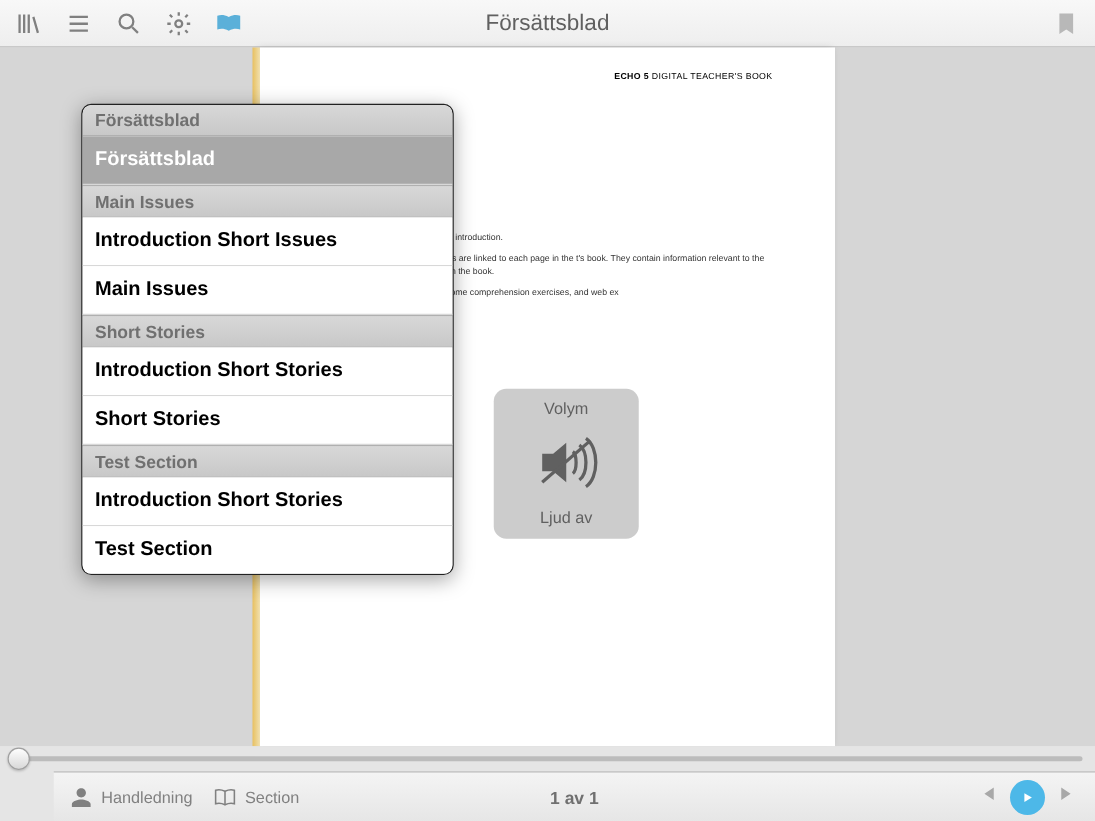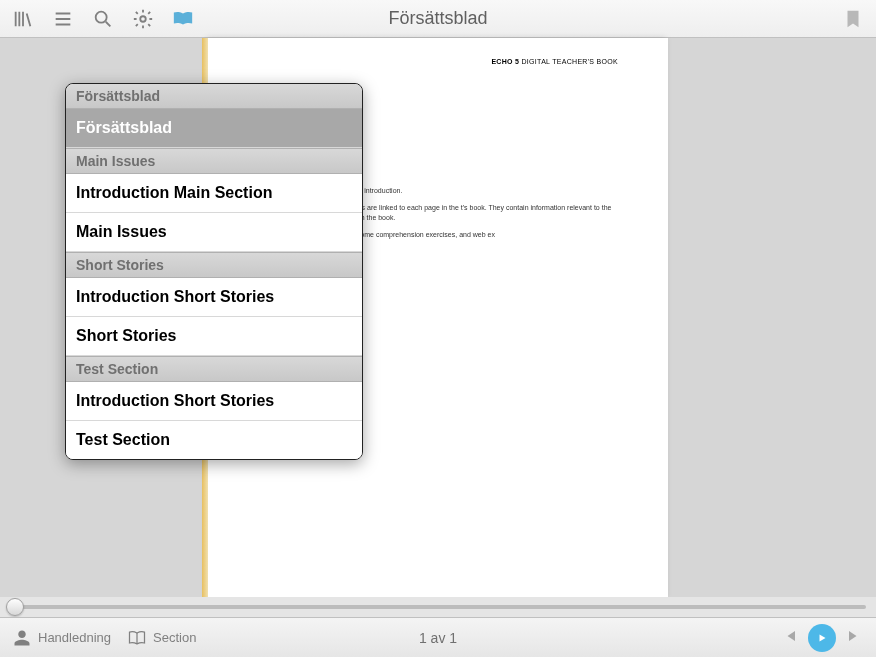--- a/index.html
+++ b/index.html
@@ -127,25 +127,26 @@
     }
     .slider-track { height:4px; background:#bcbcbc; border-radius:2px; flex:1; position:relative;}
     .slider-thumb { position:absolute; left:-4px; top:-7px; width:18px; height:18px; border-radius:50%; background:linear-gradient(#fefefe,#d8d8d8); border:1px solid #a0a0a0; box-shadow:0 1px 2px rgba(0,0,0,0.2);}
     .bottombar {
       height:40px;
       background: linear-gradient(#f4f4f4,#e6e6e6);
       border-top:1px solid #c0c0c0;
       display:flex; align-items:center;
       padding: 0 12px;
       position:relative;
+      margin-left:43px;
     }
     .bottom-left { display:flex; gap:16px; align-items:center; }
     .bottom-item { display:flex; gap:6px; align-items:center; color:#808080; font-size:13px; cursor:pointer;}
     .bottom-item svg { width:20px; height:20px; }
-    .bottom-center { position:absolute; left:0; right:0; text-align:center; color:#707070; font-size:14px; pointer-events:none;}
+    .bottom-center { position:absolute; left:0; right:0; text-align:center; color:#707070; font-size:14px; pointer-events:none;font-weight:bold;}
     .bottom-right { margin-left:auto; display:flex; gap:8px; align-items:center; }
     .play-btn { width:28px;height:28px; border-radius:50%; background:#4db8e8; display:flex;align-items:center;justify-content:center; cursor:pointer;}
     .play-btn svg { width:12px;height:12px; fill:#fff; }
     .skip-btn { color:#a0a0a0; cursor:pointer;}
     .skip-btn svg {width:20px;height:20px;fill:#a8a8a8;}
   </style>
 </head>
 <body>
 
 <div class="toolbar">
@@ -197,30 +198,43 @@
       <p>t work, please select a book or an introduction.</p>
       <p>all teacher's notes here. The notes are linked to each page in the t's book. They contain information relevant to the texts and exercises, move through the book.</p>
       <p>the worksheets are written first, some comprehension exercises, and web ex</p>
     </div>
   </div>
 
   <div class="popover">
     <div class="pop-section-header">Försättsblad</div>
     <div class="pop-item selected">Försättsblad</div>
     <div class="pop-section-header">Main Issues</div>
-    <div class="pop-item">Introduction Main Section</div>
+    <div class="pop-item">Introduction Short Issues</div>
     <div class="pop-item">Main Issues</div>
     <div class="pop-section-header">Short Stories</div>
     <div class="pop-item">Introduction Short Stories</div>
     <div class="pop-item">Short Stories</div>
     <div class="pop-section-header">Test Section</div>
     <div class="pop-item">Introduction Short Stories</div>
     <div class="pop-item">Test Section</div>
   </div>
 
+  <div class="volume-overlay">
+    <div>Volym</div>
+    <div class="muted-icon">
+      <svg viewBox="0 0 64 64" width="56" height="56">
+        <path d="M10 24h10l12-10v36l-12-10H10z" fill="#606060"></path>
+        <path d="M38 22c4 3 4 17 0 20" stroke="#606060" stroke-width="3" fill="none"></path>
+        <path d="M44 16c8 6 8 26 0 32" stroke="#606060" stroke-width="3" fill="none"></path>
+        <path d="M50 10c12 8 12 36 0 44" stroke="#606060" stroke-width="3" fill="none"></path>
+        <line x1="10" y1="50" x2="54" y2="12" stroke="#606060" stroke-width="3"></line>
+      </svg>
+    </div>
+    <div>Ljud av</div>
+  </div>
 </div>
 
 <div class="slider-area">
   <div class="slider-track">
     <div class="slider-thumb"></div>
   </div>
 </div>
 
 <div class="bottombar">
   <div class="bottom-left">

